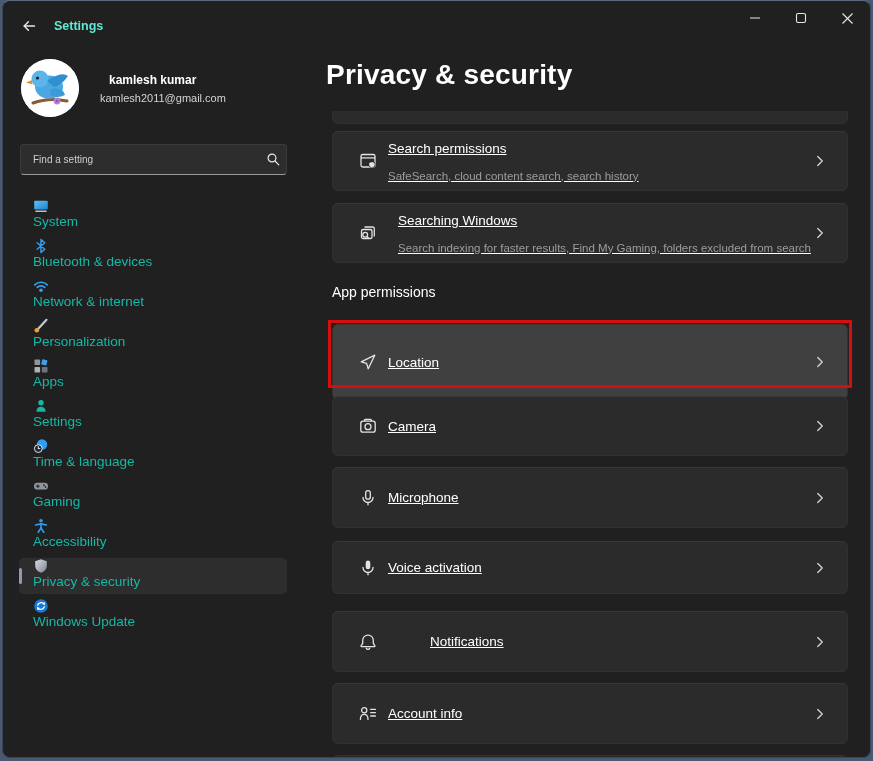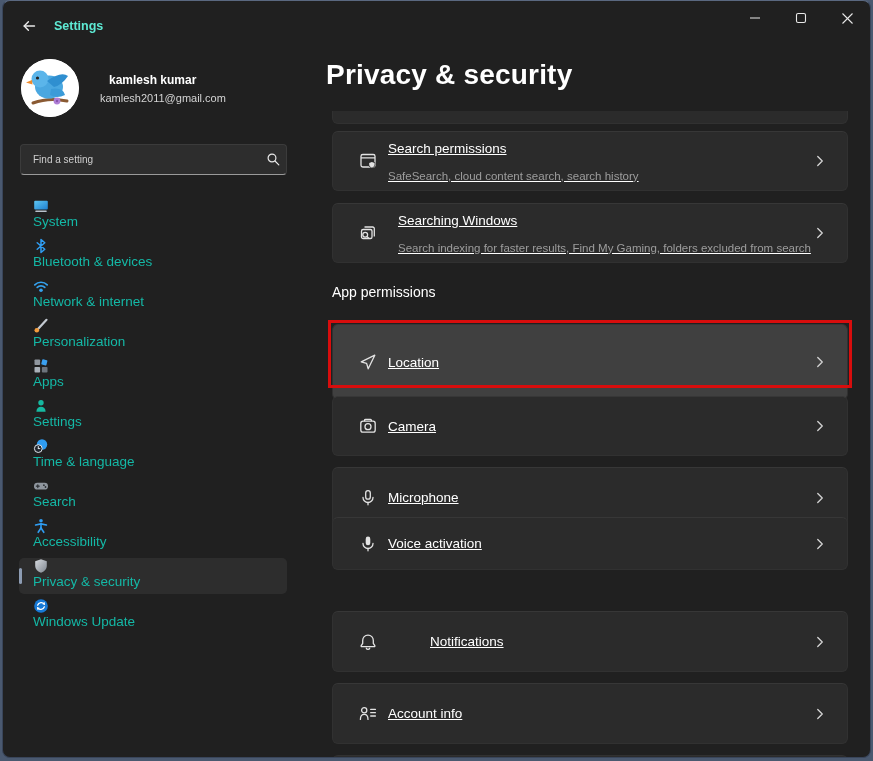--- a/index.html
+++ b/index.html
@@ -85,21 +85,21 @@
   .red-box{
     position:absolute; left:325px; top:319px; width:524px; height:68px;
     border:3px solid #d80d0d; pointer-events:none;
   }
   
   .card.r0{ top:130px; height:60px; }
   .card.r1{ top:202px; height:60px;gap:10px; }
   .card.p0{ top:323px; height:76px; background:#404040; }
   .card.p1{ top:395px; height:60px; }
   .card.p2{ top:466px; height:61px; }
-  .card.p3{ top:516px; height:53px; }
+  .card.p3{ top:540px; height:53px; }
   .card.p4{ top:610px; height:61px;gap:42px; }
   .card.p5{ top:682px; height:61px; }
   svg{ display:block; }
 </style>
 </head>
 <body>
 
 <div class="window">
 
   <div class="titlebar">
@@ -260,21 +260,21 @@
         <svg width="16" height="16" viewBox="0 0 16 16">
             <rect x="1" y="4.8" width="14" height="6.8" rx="3.4" fill="#8f969e"></rect>
             <g stroke="#2b2f33" stroke-width="1.2" stroke-linecap="round">
               <line x1="3.4" y1="8.2" x2="6.2" y2="8.2"></line>
               <line x1="4.8" y1="6.8" x2="4.8" y2="9.6"></line>
             </g>
             <circle cx="10.9" cy="7.2" r="0.9" fill="#2b2f33"></circle>
             <circle cx="12.5" cy="9" r="0.9" fill="#2b2f33"></circle>
           </svg>
       </span>
-      <span>Search</span>
+      <span>Gaming</span>
     </div>
 
     <div class="nav-item" style="top:517px">
       <span class="nicon">
         <svg width="16" height="16" viewBox="0 0 16 16">
             <circle cx="8" cy="2.7" r="1.8" fill="#2f9df2"></circle>
             <g stroke="#2f9df2" stroke-width="1.6" fill="none" stroke-linecap="round" stroke-linejoin="round">
               <path d="M2.6 7 L8 5.9 L13.4 7"></path>
               <path d="M8 5.9 V10"></path>
               <path d="M8 10 L5.2 14.3"></path>

